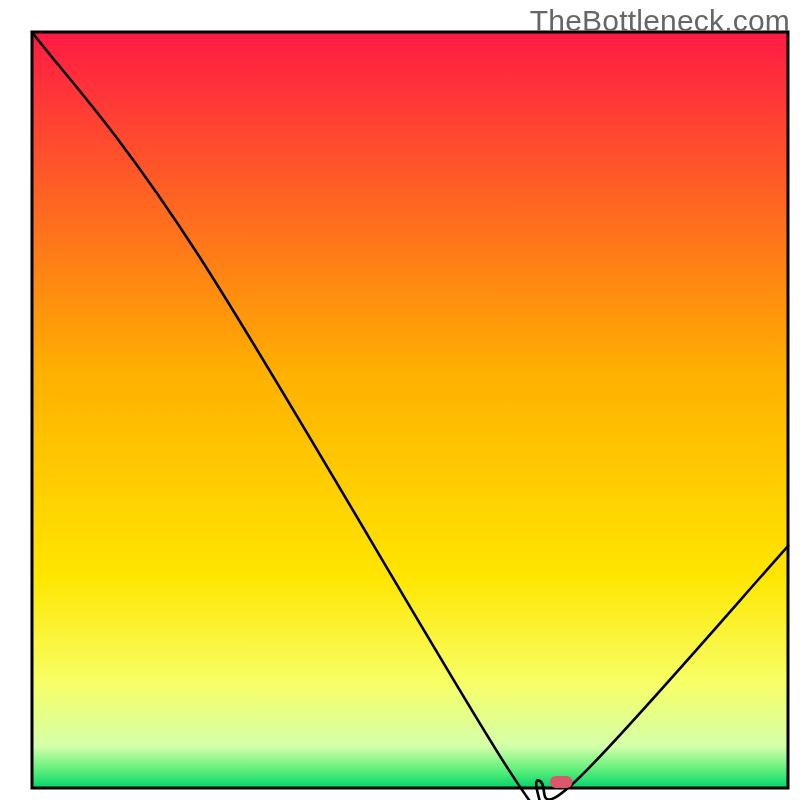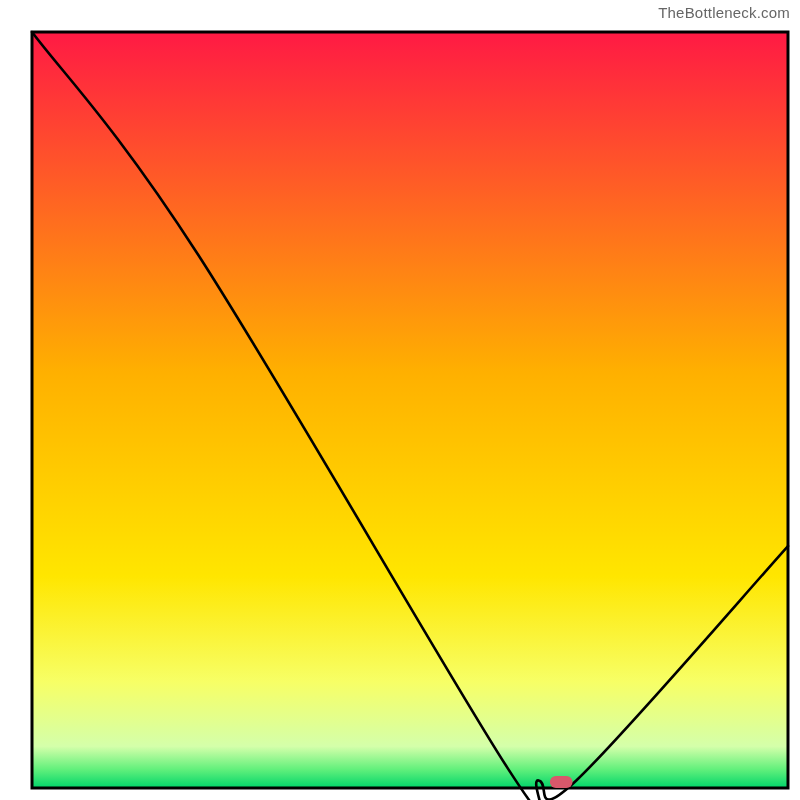--- a/index.html
+++ b/index.html
@@ -13,21 +13,21 @@
   .container {
     position: relative;
     width: 800px;
     height: 800px;
   }
   .watermark {
     position: absolute;
     top: 4px;
     right: 10px;
     color: #666666;
-    font-size: 15px;
+    font-size: 30px;
     font-weight: 500;
     letter-spacing: 0.2px;
     z-index: 5;
   }
   svg.chart {
     position: absolute;
     top: 0;
     left: 0;
     width: 800px;
     height: 800px;

